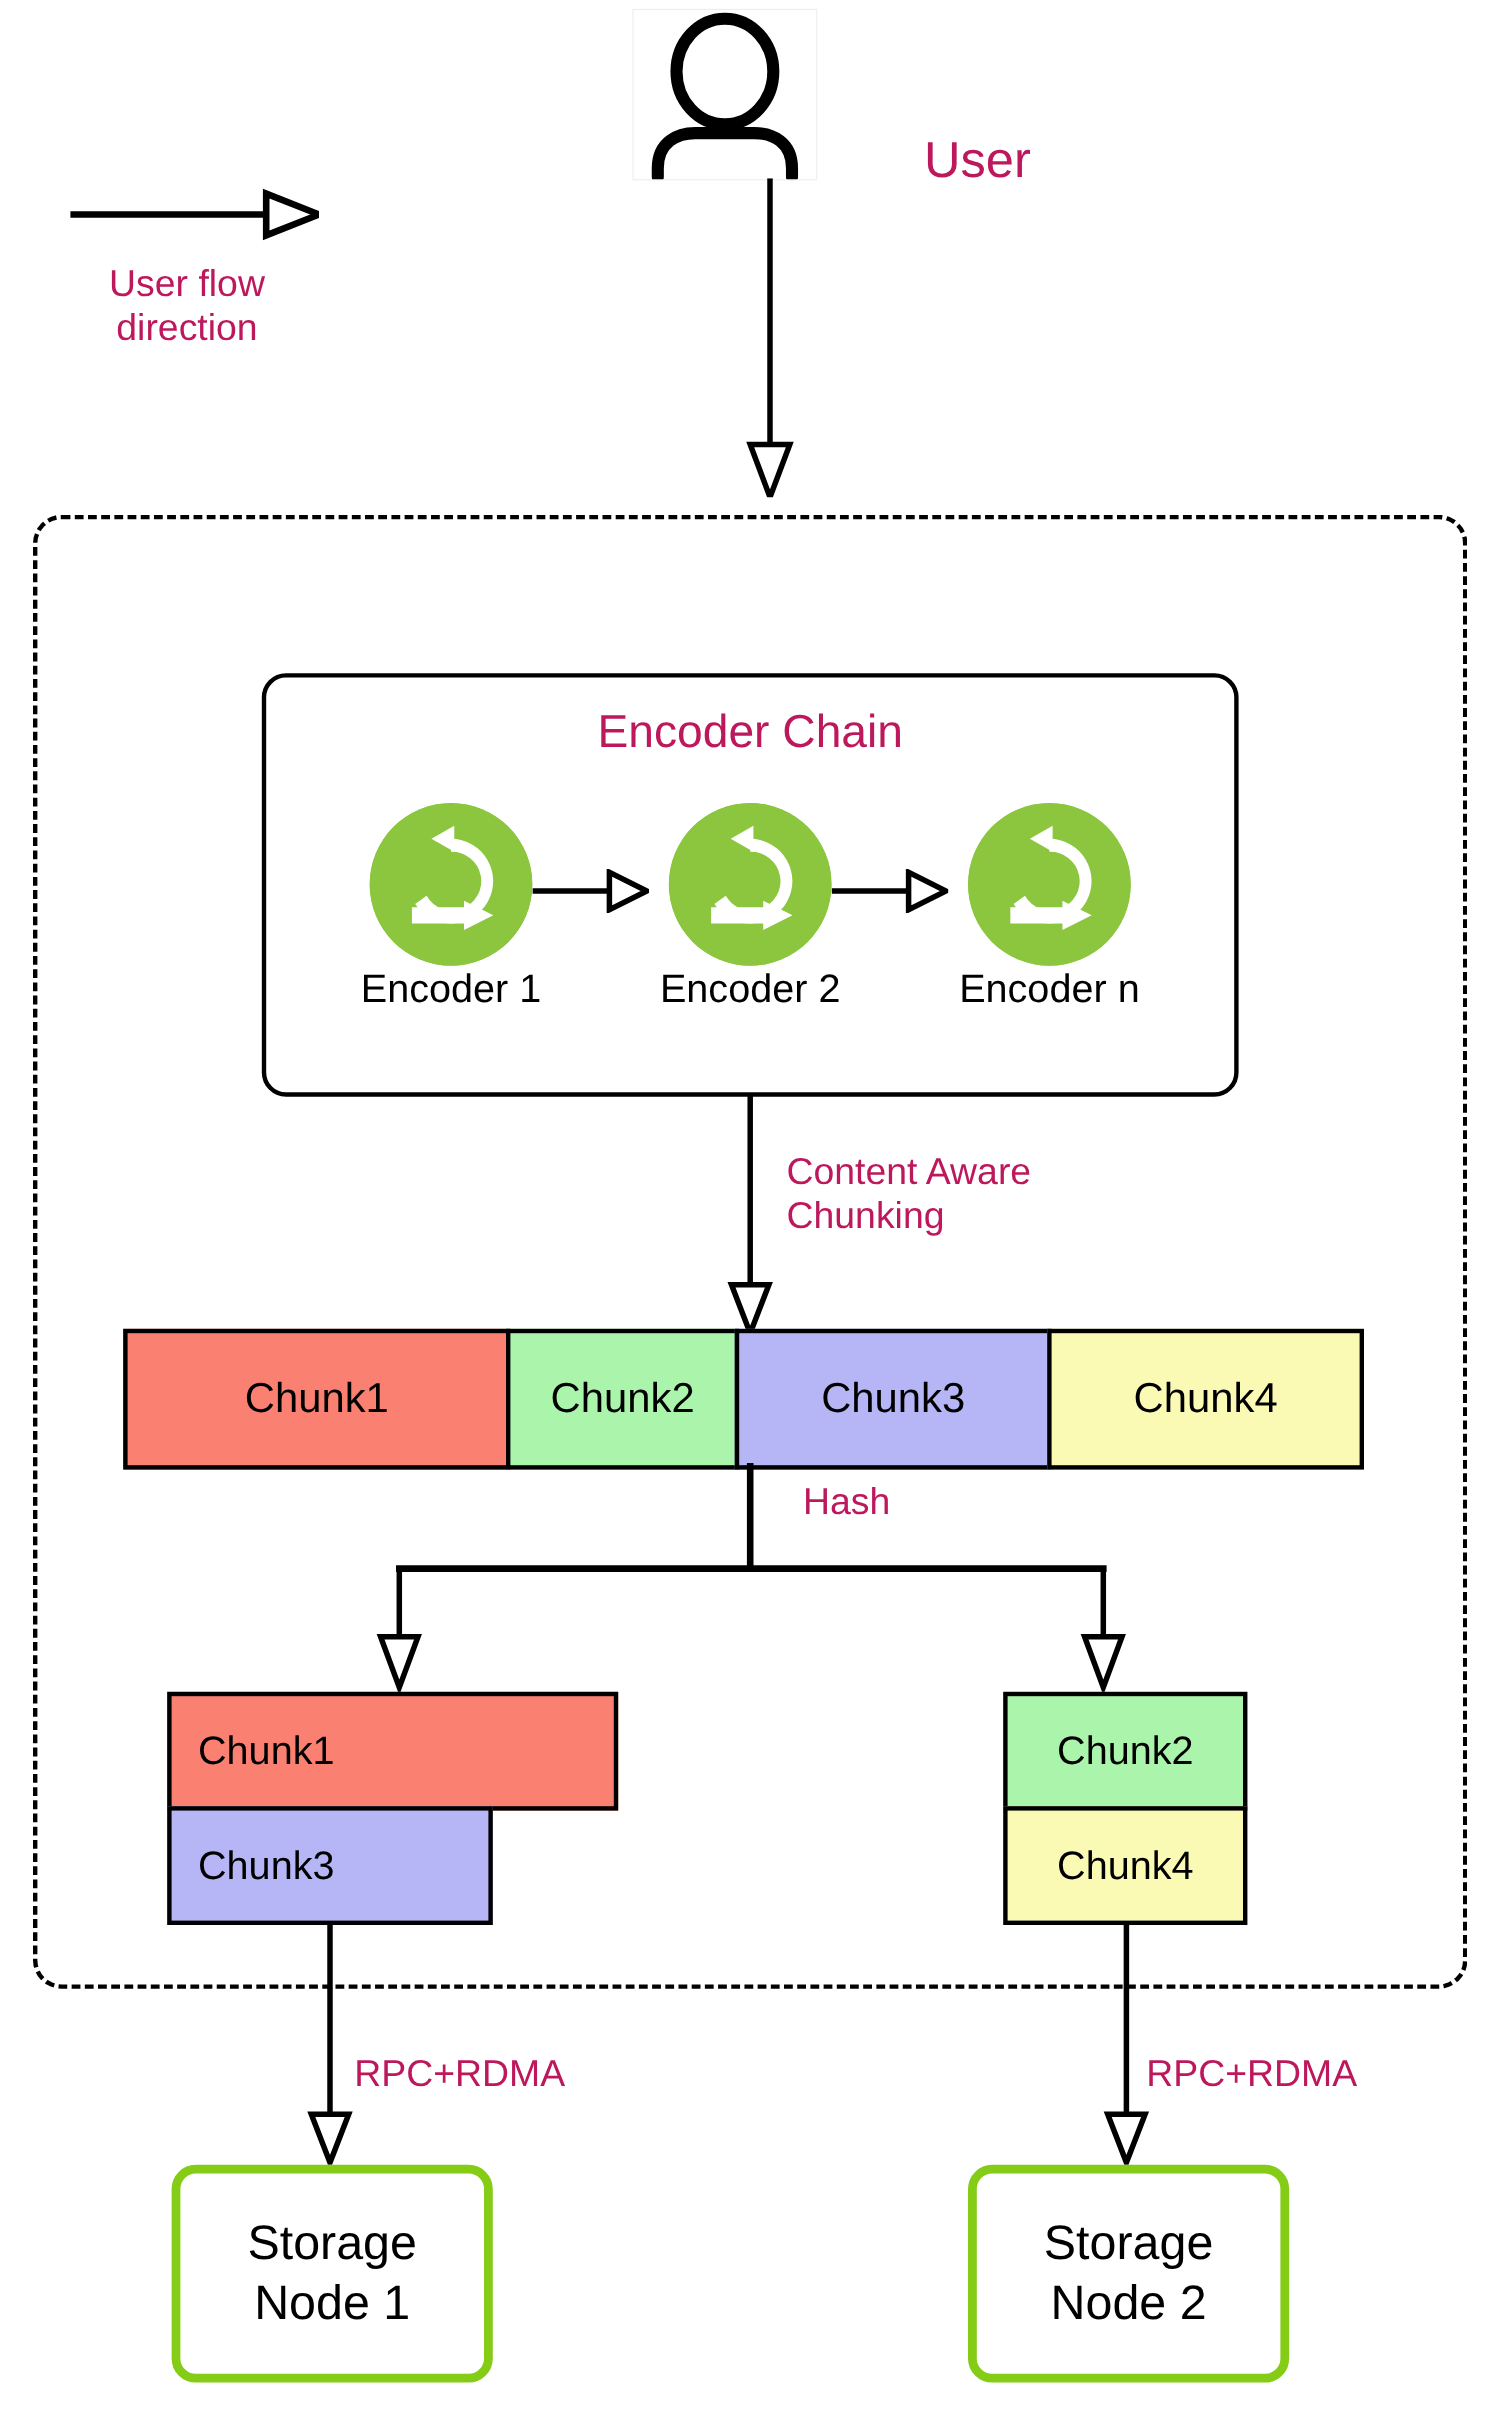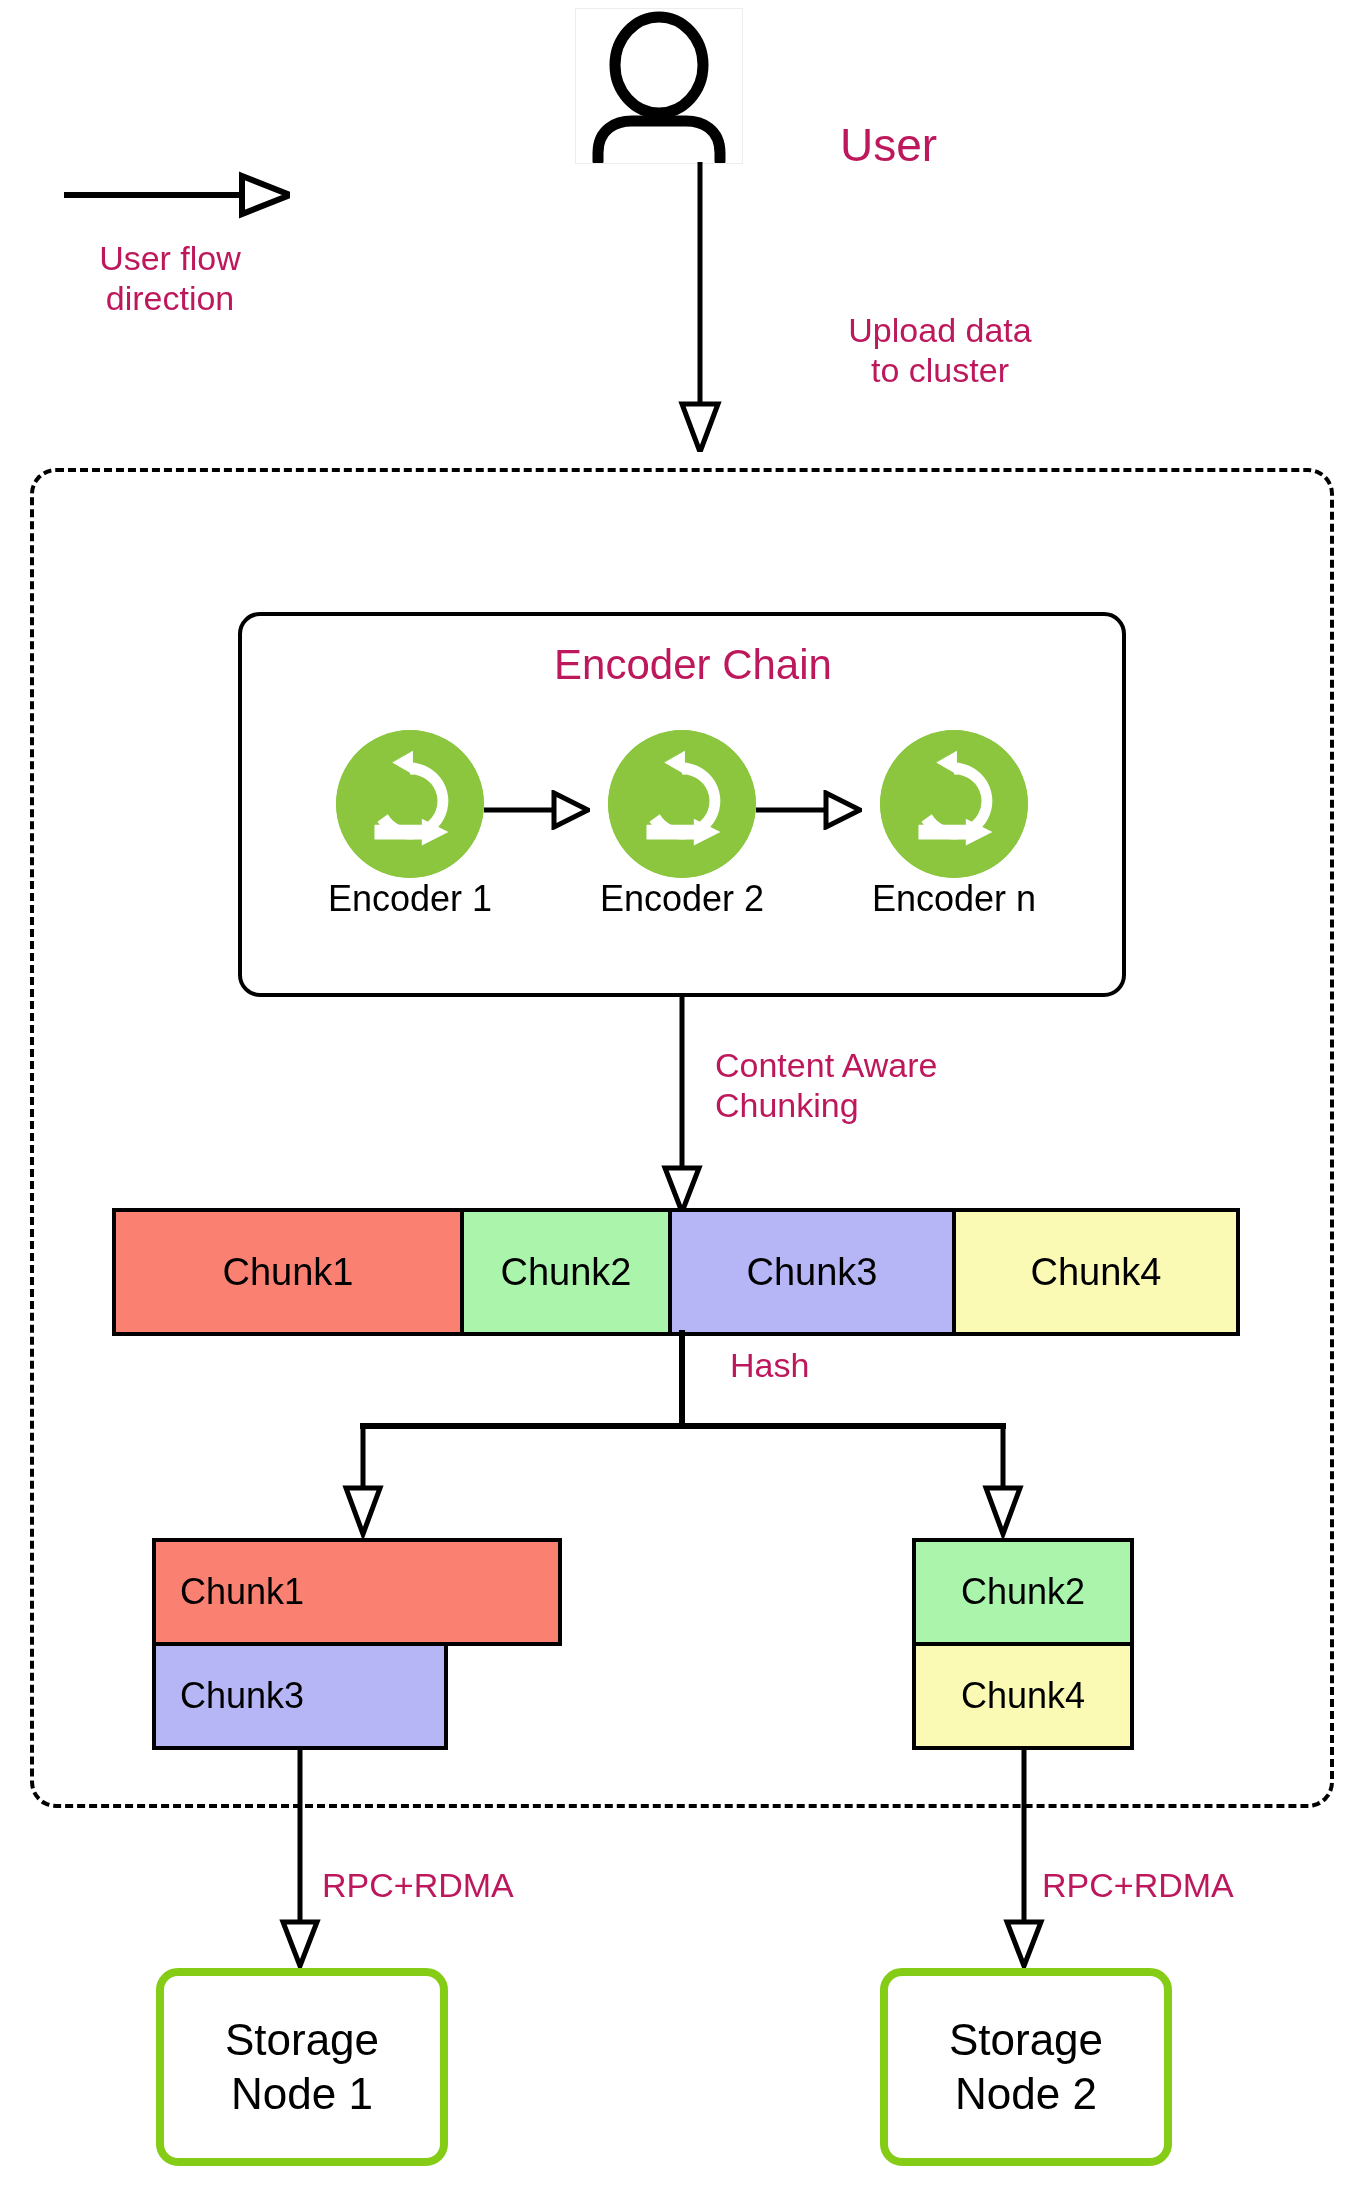--- a/index.html
+++ b/index.html
@@ -89,21 +89,20 @@
     border-radius: 22px;
     box-sizing: border-box;
     background: #fff;
   }
   #encoder-chain-title {
     left: 238px;
     top: 640px;
     width: 888px;
     font-size: 42px;
     text-align: center;
-    padding-left: 11px;
   }
   .encoder-unit {
     position: absolute;
     width: 200px;
     text-align: center;
   }
   .encoder-icon {
     width: 148px;
     height: 148px;
     margin: 0 auto;
@@ -197,21 +196,20 @@
       <ellipse cx="83" cy="56" rx="44" ry="48" fill="none" stroke="#000" stroke-width="11"></ellipse>
       <path d="M 22 152 L 22 144 C 22 120 40 112 56 112 L 110 112 C 126 112 144 120 144 144 L 144 152" fill="none" stroke="#000" stroke-width="11" stroke-linecap="round"></path>
     </svg>
   </div>
   <div class="txt" id="user-label">User</div>
 
   <svg class="abs" style="left:678px; top:162px;" width="60" height="290">
     <line x1="22" y1="0" x2="22" y2="242" stroke="#000" stroke-width="5"></line>
     <polygon points="4,242 40,242 22,290 4,242" fill="#fff" stroke="#000" stroke-width="5" stroke-linejoin="miter"></polygon>
   </svg>
-  <div class="txt ctr" id="upload-label">Upload data<br>to cluster</div>
 
   <div class="abs" id="data-router-box"></div>
 
   <div class="abs" id="encoder-chain-box"></div>
   <div class="txt" id="encoder-chain-title">Encoder Chain</div>
 
   <div class="encoder-unit" style="left:310px; top:730px;">
     <svg class="encoder-icon" viewBox="0 0 100 100">
       <circle cx="50" cy="50" r="50" fill="#8cc63f"></circle>
       <g fill="#ffffff">

